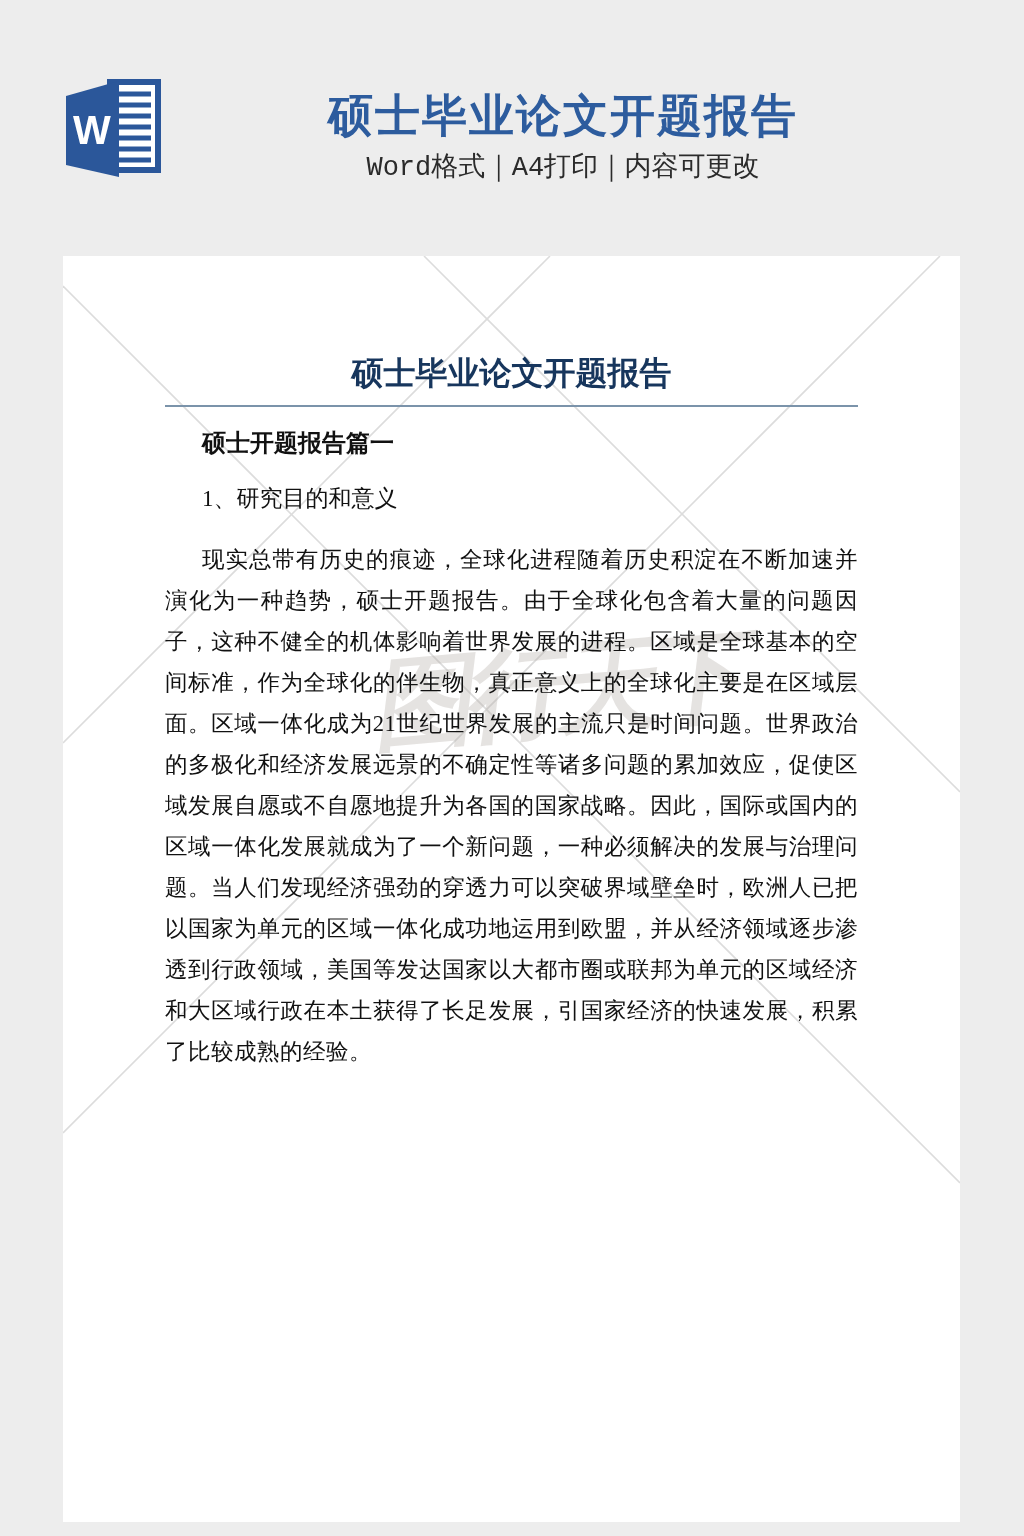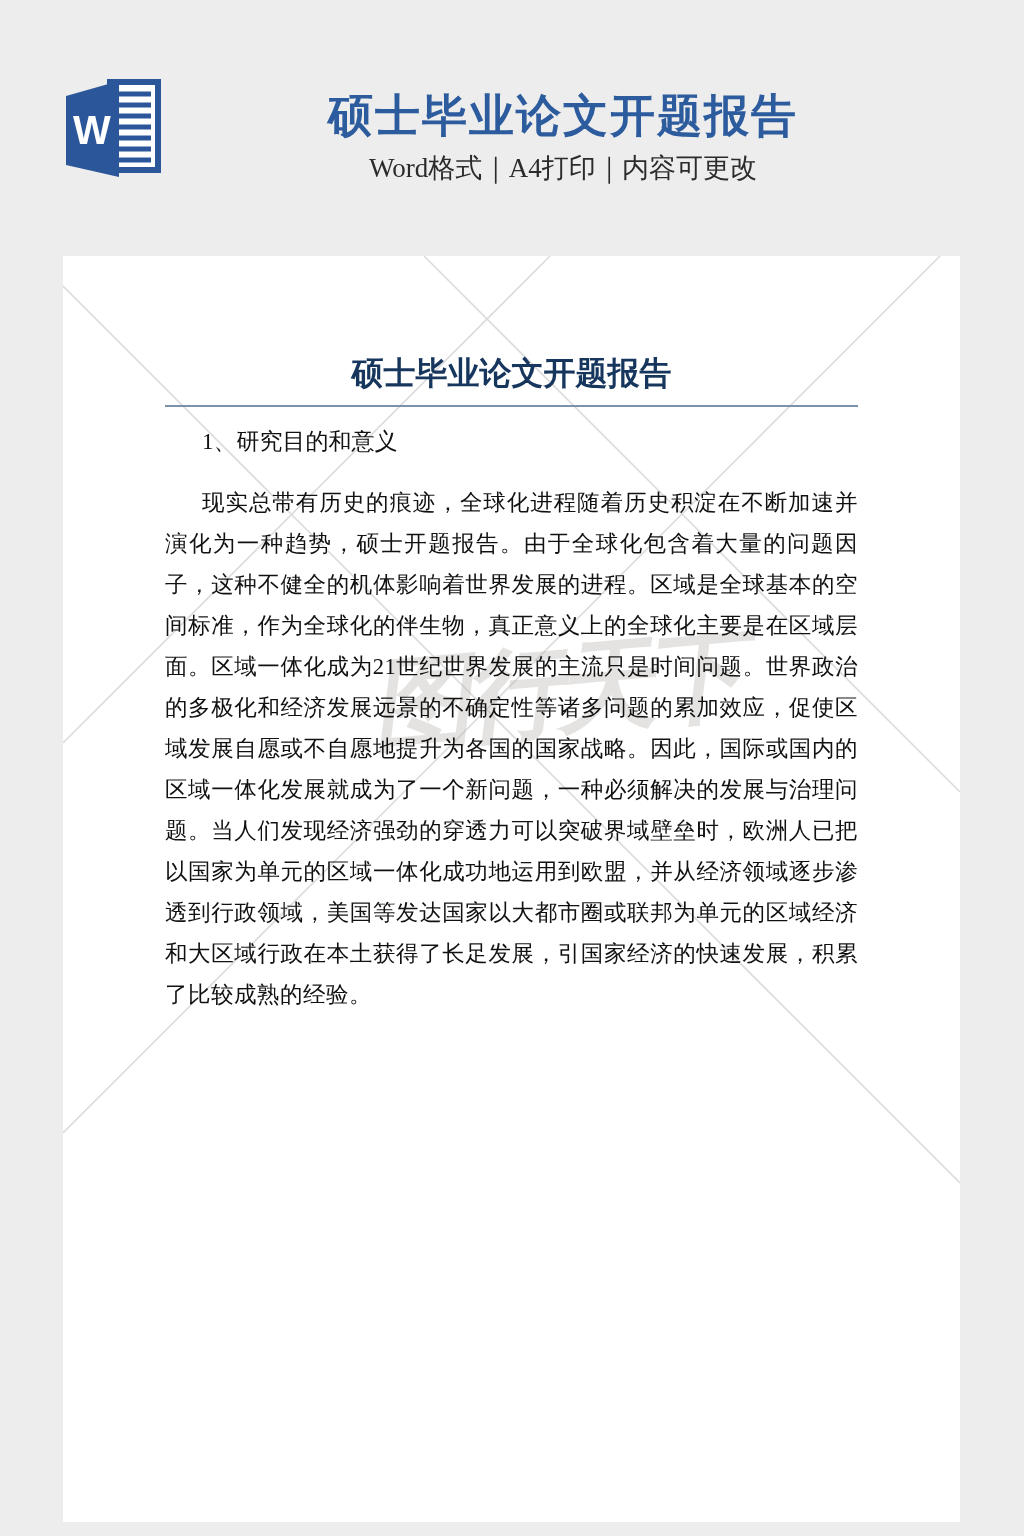--- a/index.html
+++ b/index.html
@@ -21,21 +21,21 @@
     position:absolute; left:303px; top:88px; width:520px;
     text-align:center;
     font-family:"Liberation Sans","DejaVu Sans",sans-serif;
     font-size:45px; font-weight:bold; letter-spacing:2px;
     color:#2d5c9e; line-height:56px;
     white-space:nowrap;
   }
   .hdr-subtitle {
     position:absolute; left:303px; top:150px; width:520px;
     text-align:center;
-    font-family:Liberation Serif, serif;
+    font-family:Liberation Mono, monospace;
     font-size:27px; color:#2b2b2b; line-height:36px;
     white-space:nowrap;
   }
 
   
   .page {
     position:absolute; left:63px; top:256px;
     width:897px; height:1266px;
     background:#ffffff;
     overflow:hidden;
@@ -124,16 +124,17 @@
       <line x1="361" y1="0" x2="897" y2="536"></line>
     </g>
   </svg>
 
   <div class="wm-logo">图行天下</div>
 
   <div class="content">
     <div class="doc-title">硕士毕业论文开题报告</div>
     <hr class="doc-rule">
 
+    <div class="h-bold">硕士开题报告篇一</div>
     <div class="h-num">1、研究目的和意义</div>
     <div class="para">现实总带有历史的痕迹，全球化进程随着历史积淀在不断加速并演化为一种趋势，硕士开题报告。由于全球化包含着大量的问题因子，这种不健全的机体影响着世界发展的进程。区域是全球基本的空间标准，作为全球化的伴生物，真正意义上的全球化主要是在区域层面。区域一体化成为21世纪世界发展的主流只是时间问题。世界政治的多极化和经济发展远景的不确定性等诸多问题的累加效应，促使区域发展自愿或不自愿地提升为各国的国家战略。因此，国际或国内的区域一体化发展就成为了一个新问题，一种必须解决的发展与治理问题。当人们发现经济强劲的穿透力可以突破界域壁垒时，欧洲人已把以国家为单元的区域一体化成功地运用到欧盟，并从经济领域逐步渗透到行政领域，美国等发达国家以大都市圈或联邦为单元的区域经济和大区域行政在本土获得了长足发展，引国家经济的快速发展，积累了比较成熟的经验。</div>
   </div>
 </div>
 
 </body></html>

